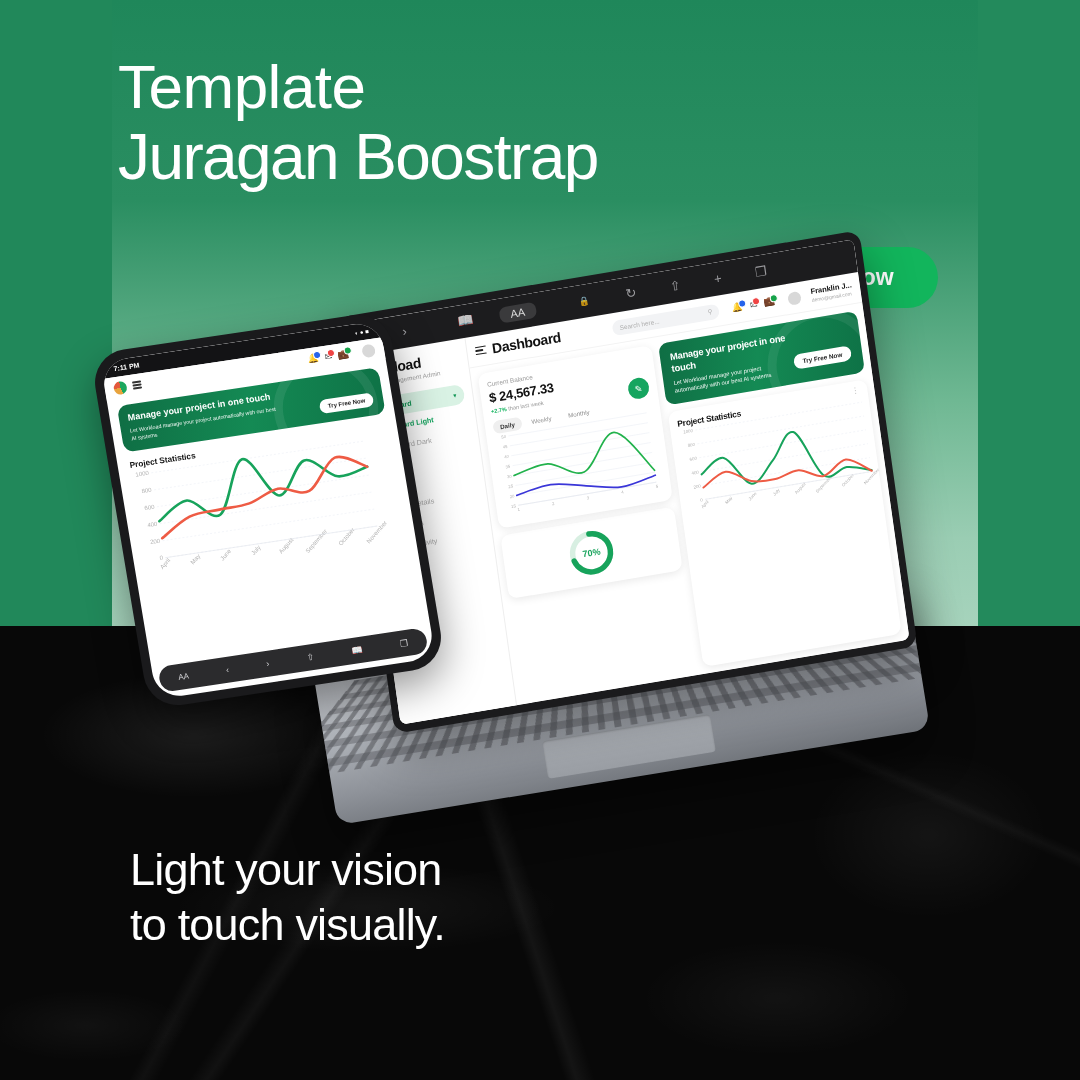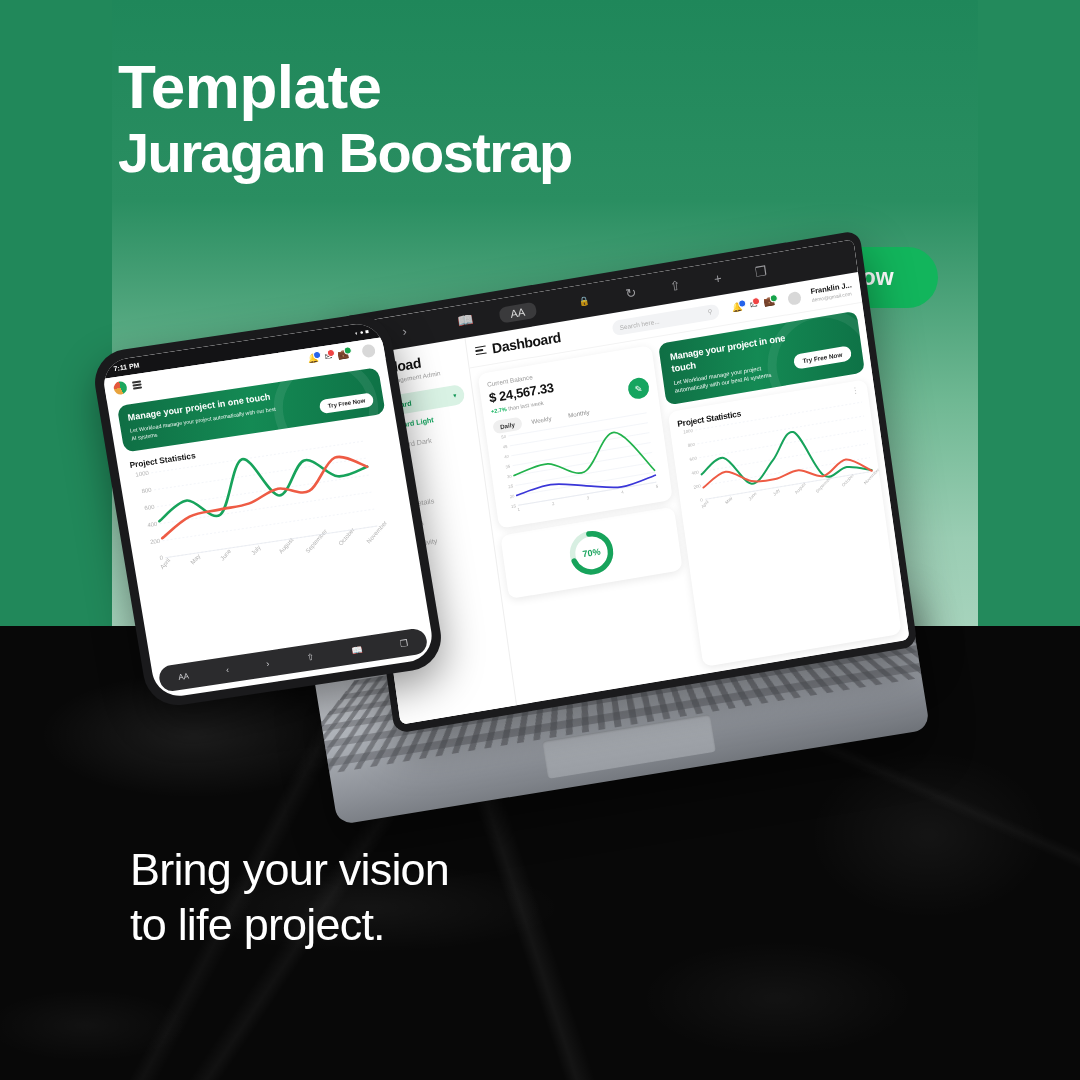--- a/index.html
+++ b/index.html
@@ -27,22 +27,22 @@
       #080808;}
   .marble:after{content:"";position:absolute;inset:0;
     background:
       linear-gradient(72deg, transparent 46%, rgba(255,255,255,.05) 47%, transparent 48.5%),
       linear-gradient(118deg, transparent 28%, rgba(255,255,255,.035) 29%, transparent 30.2%),
       linear-gradient(-56deg, transparent 62%, rgba(255,255,255,.04) 63%, transparent 64.3%),
       linear-gradient(24deg, transparent 74%, rgba(255,255,255,.03) 75%, transparent 76%);}
 
   
   .headline{position:absolute;left:118px;top:56px;color:#fff;}
-  .h-top{font-size:62px;line-height:1;font-weight:700;letter-spacing:-.5px;color:#FFFFFF;}
-  .h-bot{font-size:56px;line-height:1.05;font-weight:700;letter-spacing:-1.6px;margin-top:6px;color:#FFFFFF;}
+  .h-top{font-size:62px;line-height:1;font-weight:400;letter-spacing:-.5px;color:#FFFFFF;}
+  .h-bot{font-size:64px;line-height:1.05;font-weight:400;letter-spacing:-1.6px;margin-top:6px;color:#FFFFFF;}
 
   .order-btn{position:absolute;left:733px;top:247px;width:205px;height:61px;border-radius:34px;
     background:#12B55C;color:#fff;font-size:23px;font-weight:700;border:none;
     display:flex;align-items:center;justify-content:center;letter-spacing:-.2px;cursor:pointer;}
 
   
   .tagline{position:absolute;left:130px;top:843px;color:#fff;font-size:45px;line-height:1.22;font-weight:400;letter-spacing:-.8px;}
   .site-url{position:absolute;left:747px;top:992px;color:#fff;font-size:22px;font-weight:700;letter-spacing:-.3px;}
 
   
@@ -412,17 +412,17 @@
         <span>‹</span>
         <span>›</span>
         <span>⇧</span>
         <span>📖</span>
         <span>❐</span>
       </div>
     </div>
   </div>
 
   <div class="tagline">
-    <div>Bring your vision</div>
-    <div>to life project.</div>
+    <div>Light your vision</div>
+    <div>to touch visually.</div>
   </div>
 
 </div>
 
 </body></html>

